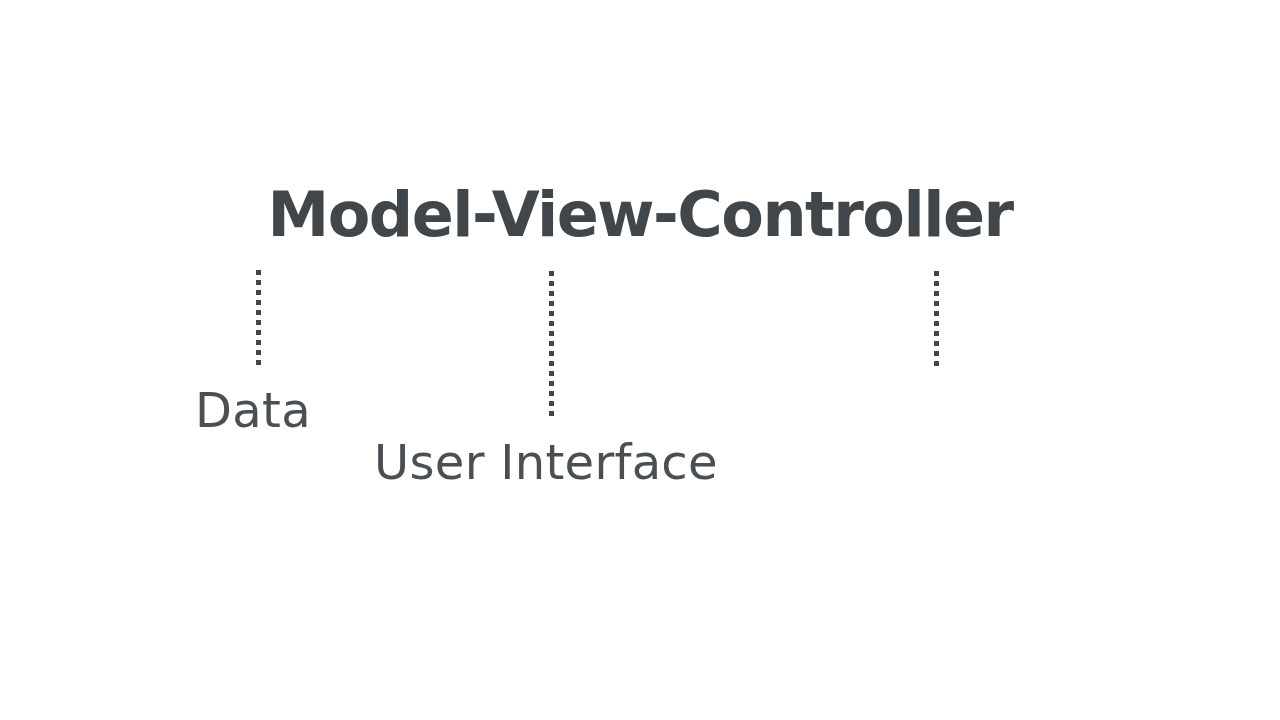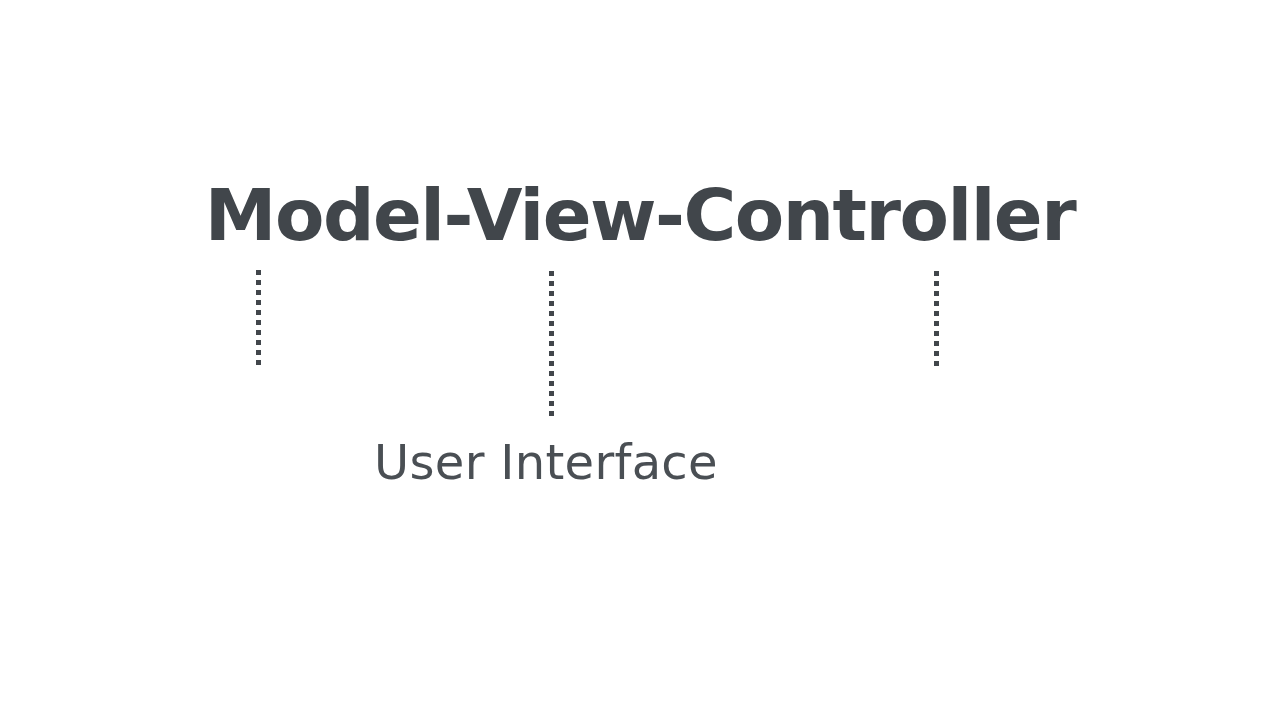--- a/index.html
+++ b/index.html
@@ -24,21 +24,21 @@
 
   
   .title {
     position: absolute;
     left: 0;
     top: 160px;
     width: 1280px;
     text-align: center;
     font-family: "DejaVu Sans", "Liberation Sans", sans-serif;
     font-weight: bold;
-    font-size: 72px;
+    font-size: 62px;
     line-height: 110px;
     letter-spacing: -1.5px;
     color: #41464b;
     white-space: nowrap;
   }
 
   
   .connector {
     position: absolute;
     width: 5px;
@@ -76,15 +76,16 @@
 <body>
 
 <div id="slide">
 
   <div class="title">Model-View-Controller</div>
 
   <div class="connector c1"></div>
   <div class="connector c2"></div>
   <div class="connector c3"></div>
 
+  <div class="leaf-label l1">Data</div>
   <div class="leaf-label l2">User Interface</div>
 
 </div>
 
 </body></html>

